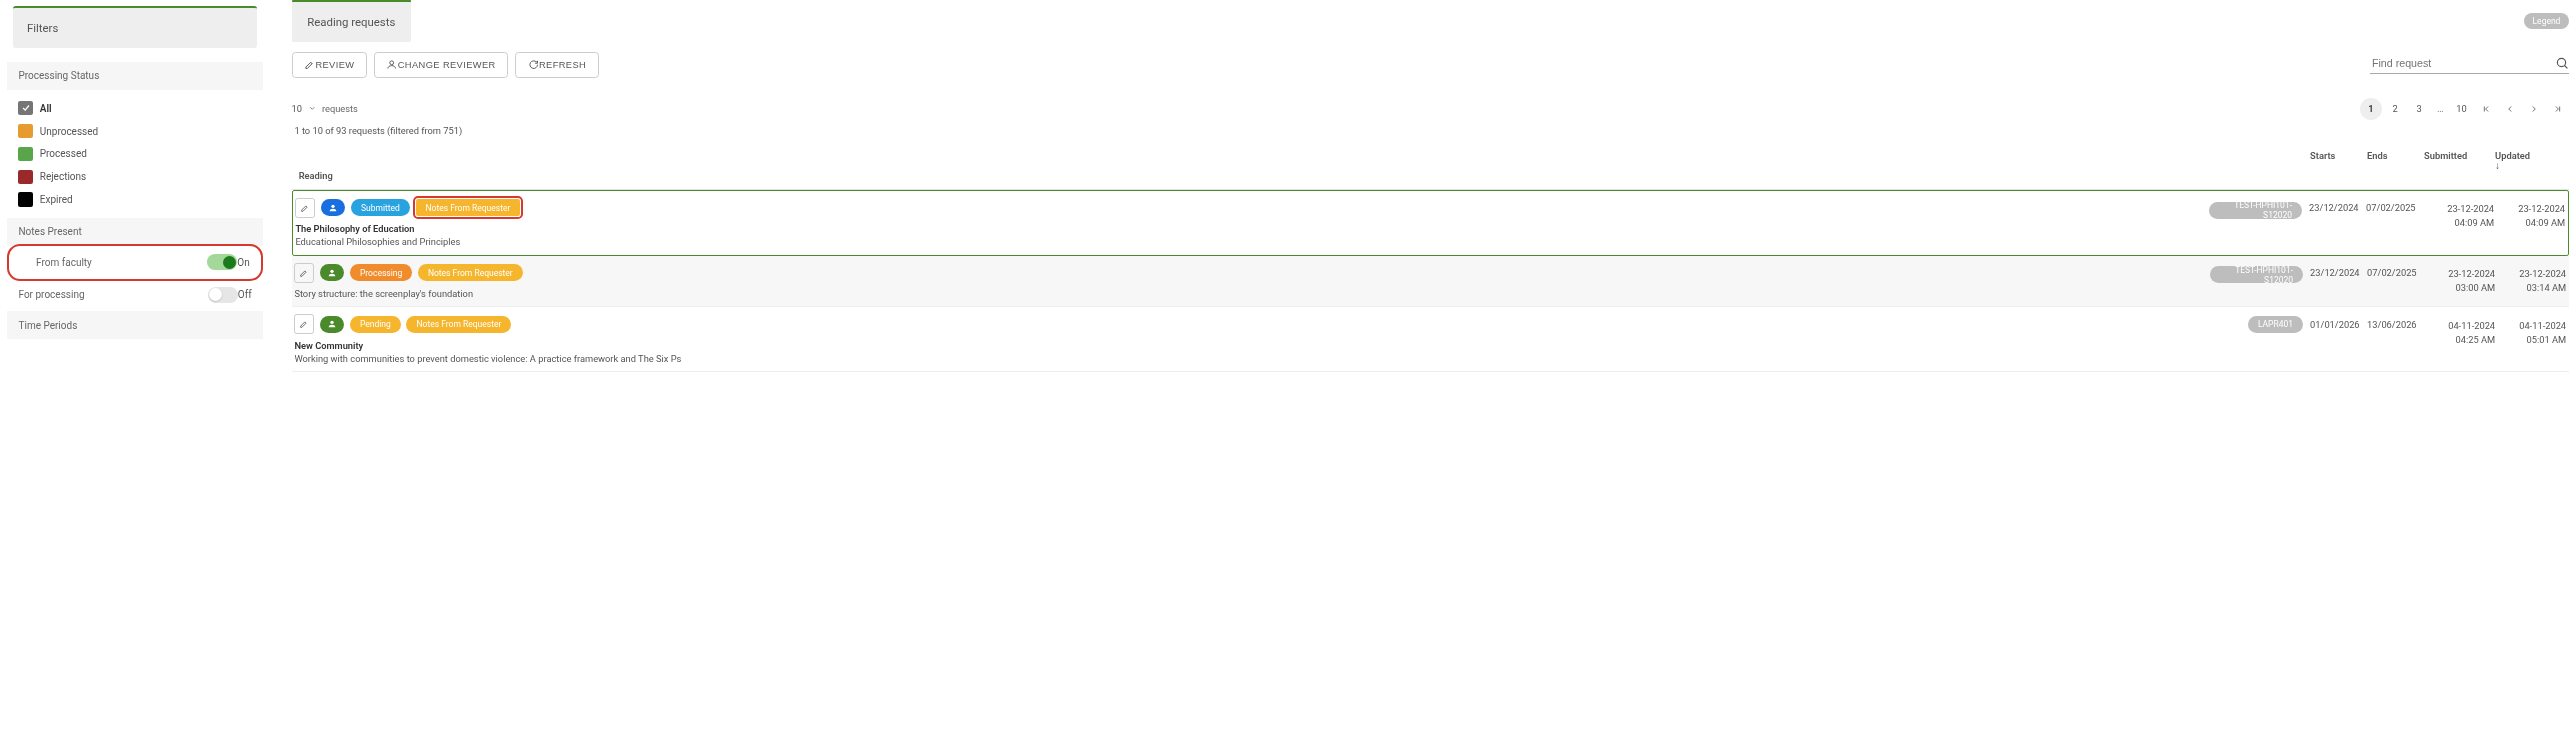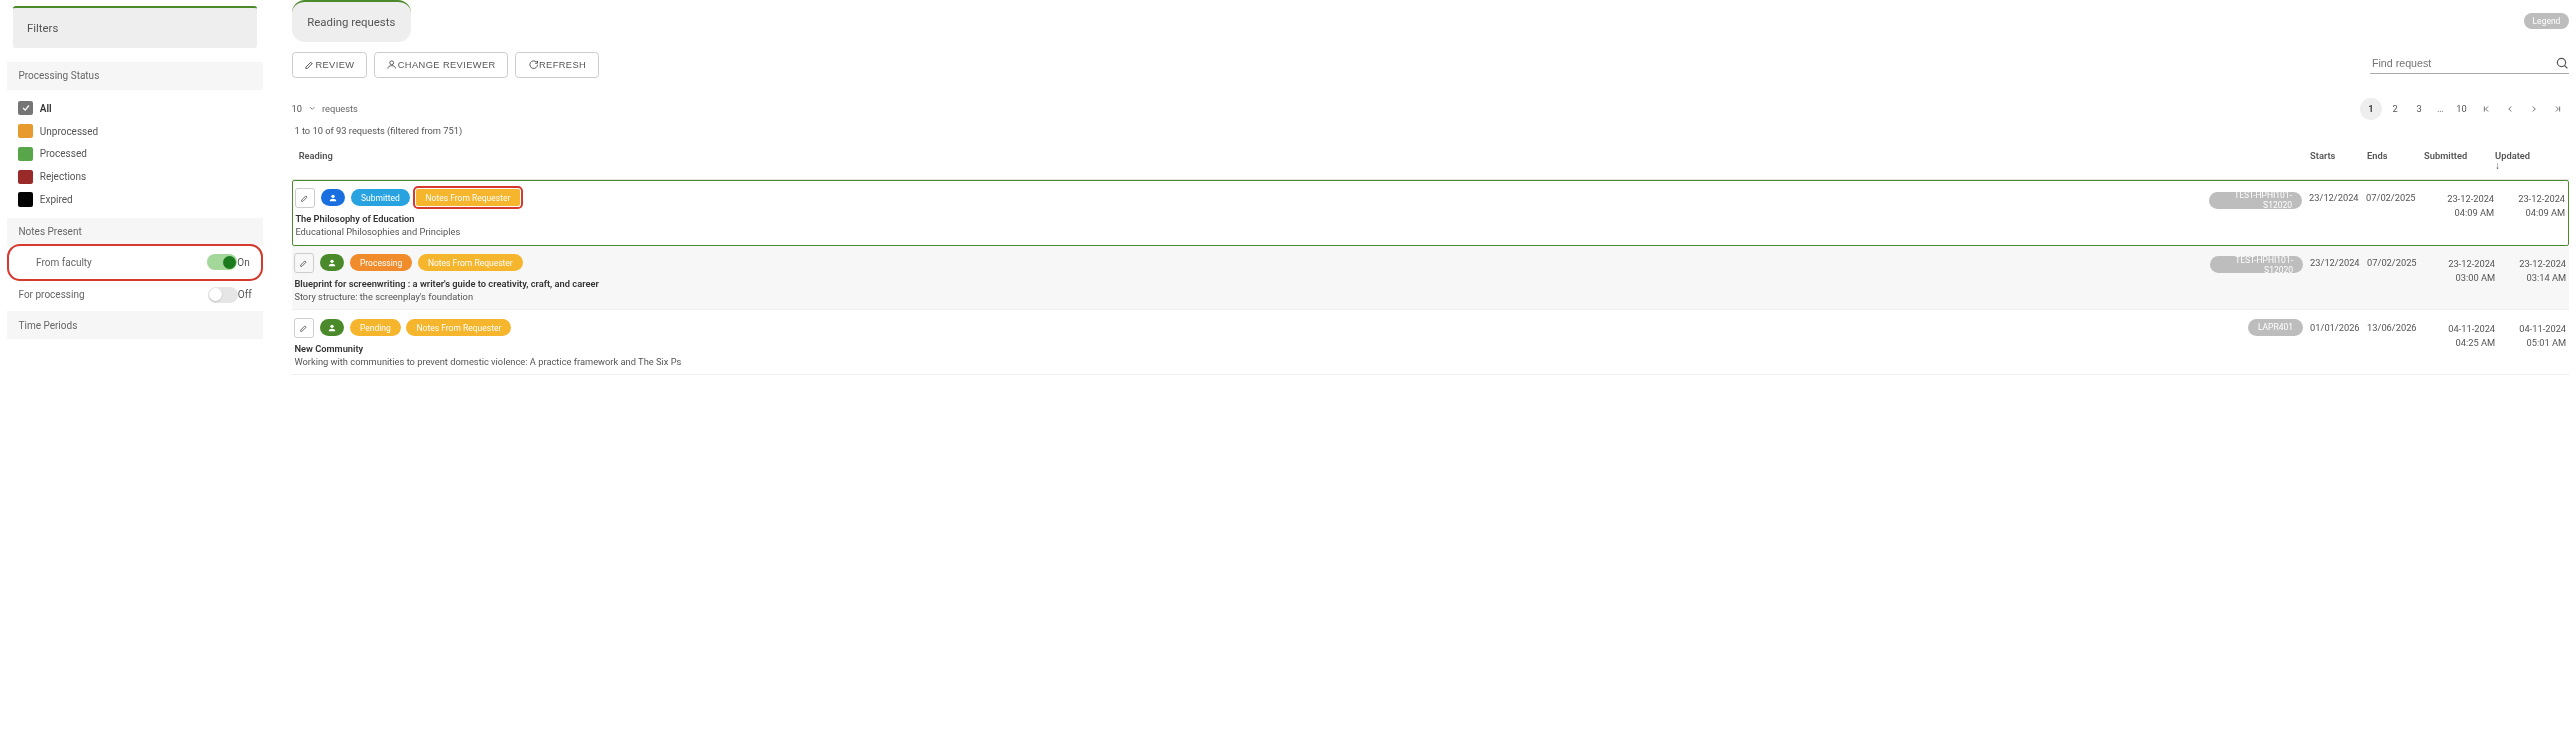--- a/index.html
+++ b/index.html
@@ -91,21 +91,21 @@
   .main-header-row {
     display: flex;
     justify-content: space-between;
     align-items: flex-start;
     margin-bottom: 10px;
   }
   .main-title {
     background: #eeeeee;
     padding: 13px 15.7px;
     border-top: 2.8px solid #4a8a2b;
-    border-radius: 13px;
+    border-radius: 1px;
     color: #555;
     font-size: 11.4px;
     display: inline-block;
   }
   .legend-pill {
     background: #bdbdbd;
     color: #fff;
     font-size: 8.5px;
     padding: 2.8px 8.5px;
     border-radius: 8.5px;
@@ -184,21 +184,21 @@
   .summary { color: #555; font-size: 9.3px; margin-bottom: 7.1px; padding-left: 2.8px; }
 
   .col-headers {
     display: flex;
     padding: 7.1px 2.8px;
     color: #555;
     font-size: 9.3px;
     font-weight: 600;
     border-bottom: 0.7px solid #e3e3e3;
   }
-  .col.reading { flex: 1; padding-left: 4.3px; }
+  .col.reading { flex: 1; padding-left: 4.3px; margin-top: 20px; }
   .col.starts, .col.ends { width: 57px; }
   .col.submitted, .col.updated { width: 71px; }
   .col.updated .sort { display: block; font-size: 10px; line-height: 1; }
 
   .row {
     display: flex;
     padding: 7.1px 2.8px;
     border-bottom: 0.7px solid #eee;
     font-size: 9.3px;
   }
@@ -427,21 +427,20 @@
               </span>
               <span class="avatar-pill" style="background: rgb(74, 138, 43);">
                 <svg viewBox="0 0 24 24">
                   <circle cx="12" cy="8" r="4"></circle>
                   <path d="M4 20c0-4 4-6 8-6s8 2 8 6" fill="#fff"></path>
                 </svg>
               </span>
               <span class="pill processing">Processing</span>
               <span class="pill notes">Notes From Requester</span>
             </div>
-            <div class="reading-title">Blueprint for screenwriting : a writer's guide to creativity, craft, and career</div>
             <div class="reading-sub">Story structure: the screenplay's foundation</div>
           </div>
           <div class="course-code-cell"><span class="pill code">TEST-HPHI101-S12020</span></div>
           <div class="date">23/12/2024</div>
           <div class="date">07/02/2025</div>
           <div class="dt">23-12-2024<br>03:00 AM</div>
           <div class="dt">23-12-2024<br>03:14 AM</div>
         </div>
         <div class="row">
           <div class="reading-cell">

